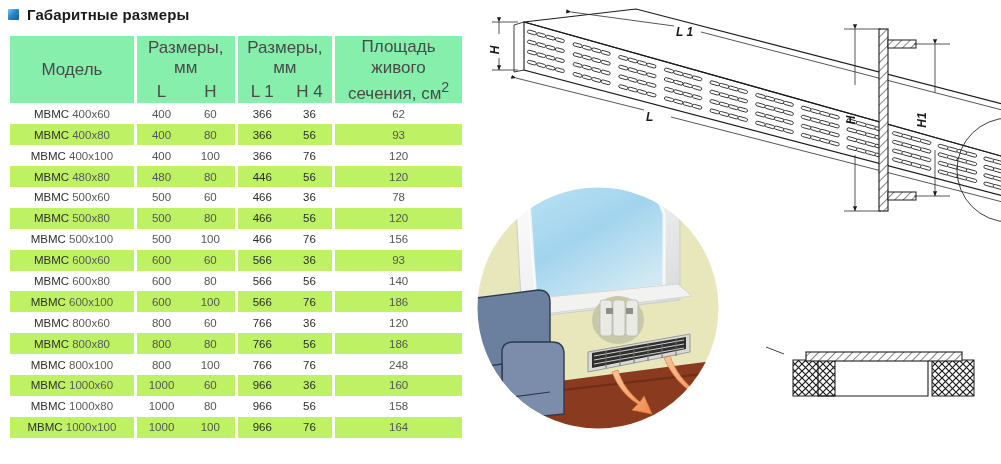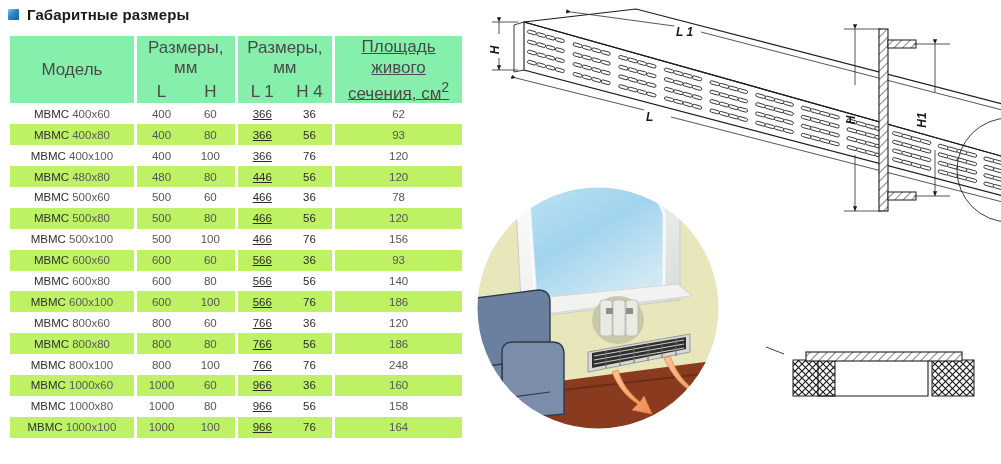--- a/index.html
+++ b/index.html
@@ -23,31 +23,31 @@
     position:absolute;left:10px;top:36px;width:452px;
     border-collapse:separate;border-spacing:0;
     font-size:11.5px;color:#555;
   }
   #spec-table td,#spec-table th{padding:0;font-weight:normal;}
 
   .hdr{background:#86efac;color:#4a4a4a;vertical-align:middle;font-size:17px;}
   .hdr-model{height:40px;}
   .hdr-grp{height:19px;}
   .hdr-sub{height:21px;}
-  .hdr-area{height:40px;line-height:1.25;text-decoration:underline;}
+  .hdr-area{height:40px;line-height:1.25;}
   .gapcol{width:4px;background:#fff;padding:0;}
 
   tbody tr{height:20.9px;}
   tbody td{text-align:center;vertical-align:middle;}
   tbody tr.odd td.cell{background:#ffffff;}
   tbody tr.even td.cell{background:#bef264;}
   td.c-model{width:142px;text-align:center;color:#3d3d3d;font-size:11.5px;}
   td.c-l{width:52px;}
   td.c-h{width:52px;}
-  td.c-l1{width:52px;font-weight:bold;color:#2b2b2b;text-decoration:underline;}
+  td.c-l1{width:52px;font-weight:bold;color:#2b2b2b;}
   td.c-h1{width:48px;font-weight:bold;color:#2b2b2b;}
   td.c-area{width:142px;}
   .model-pre{color:#2f2f2f;}
   .model-dim{color:#5a5a5a;}
 
   
   #artwork{position:absolute;left:466px;top:0;width:535px;height:464px;}
   #artwork svg{display:block;}
 
   .ln{fill:none;stroke:#1c1c1c;stroke-width:1.1;}

